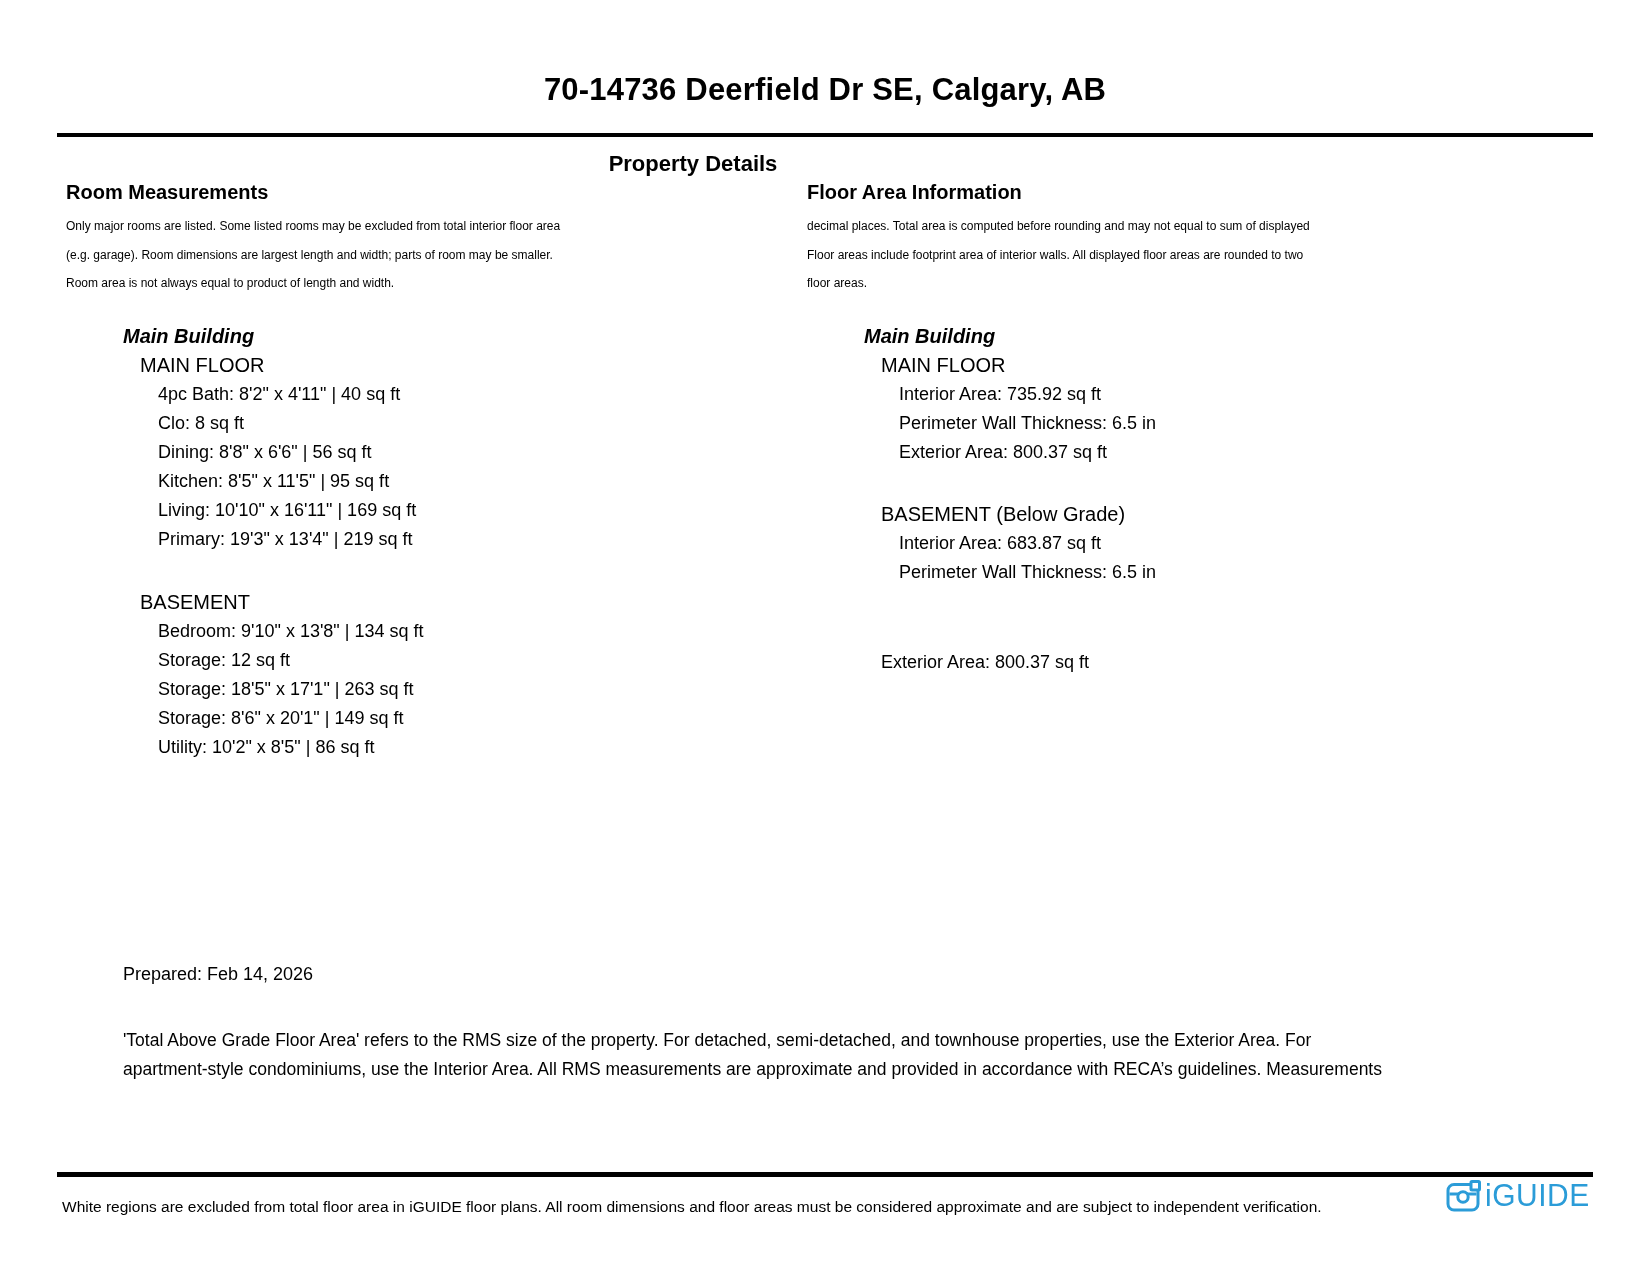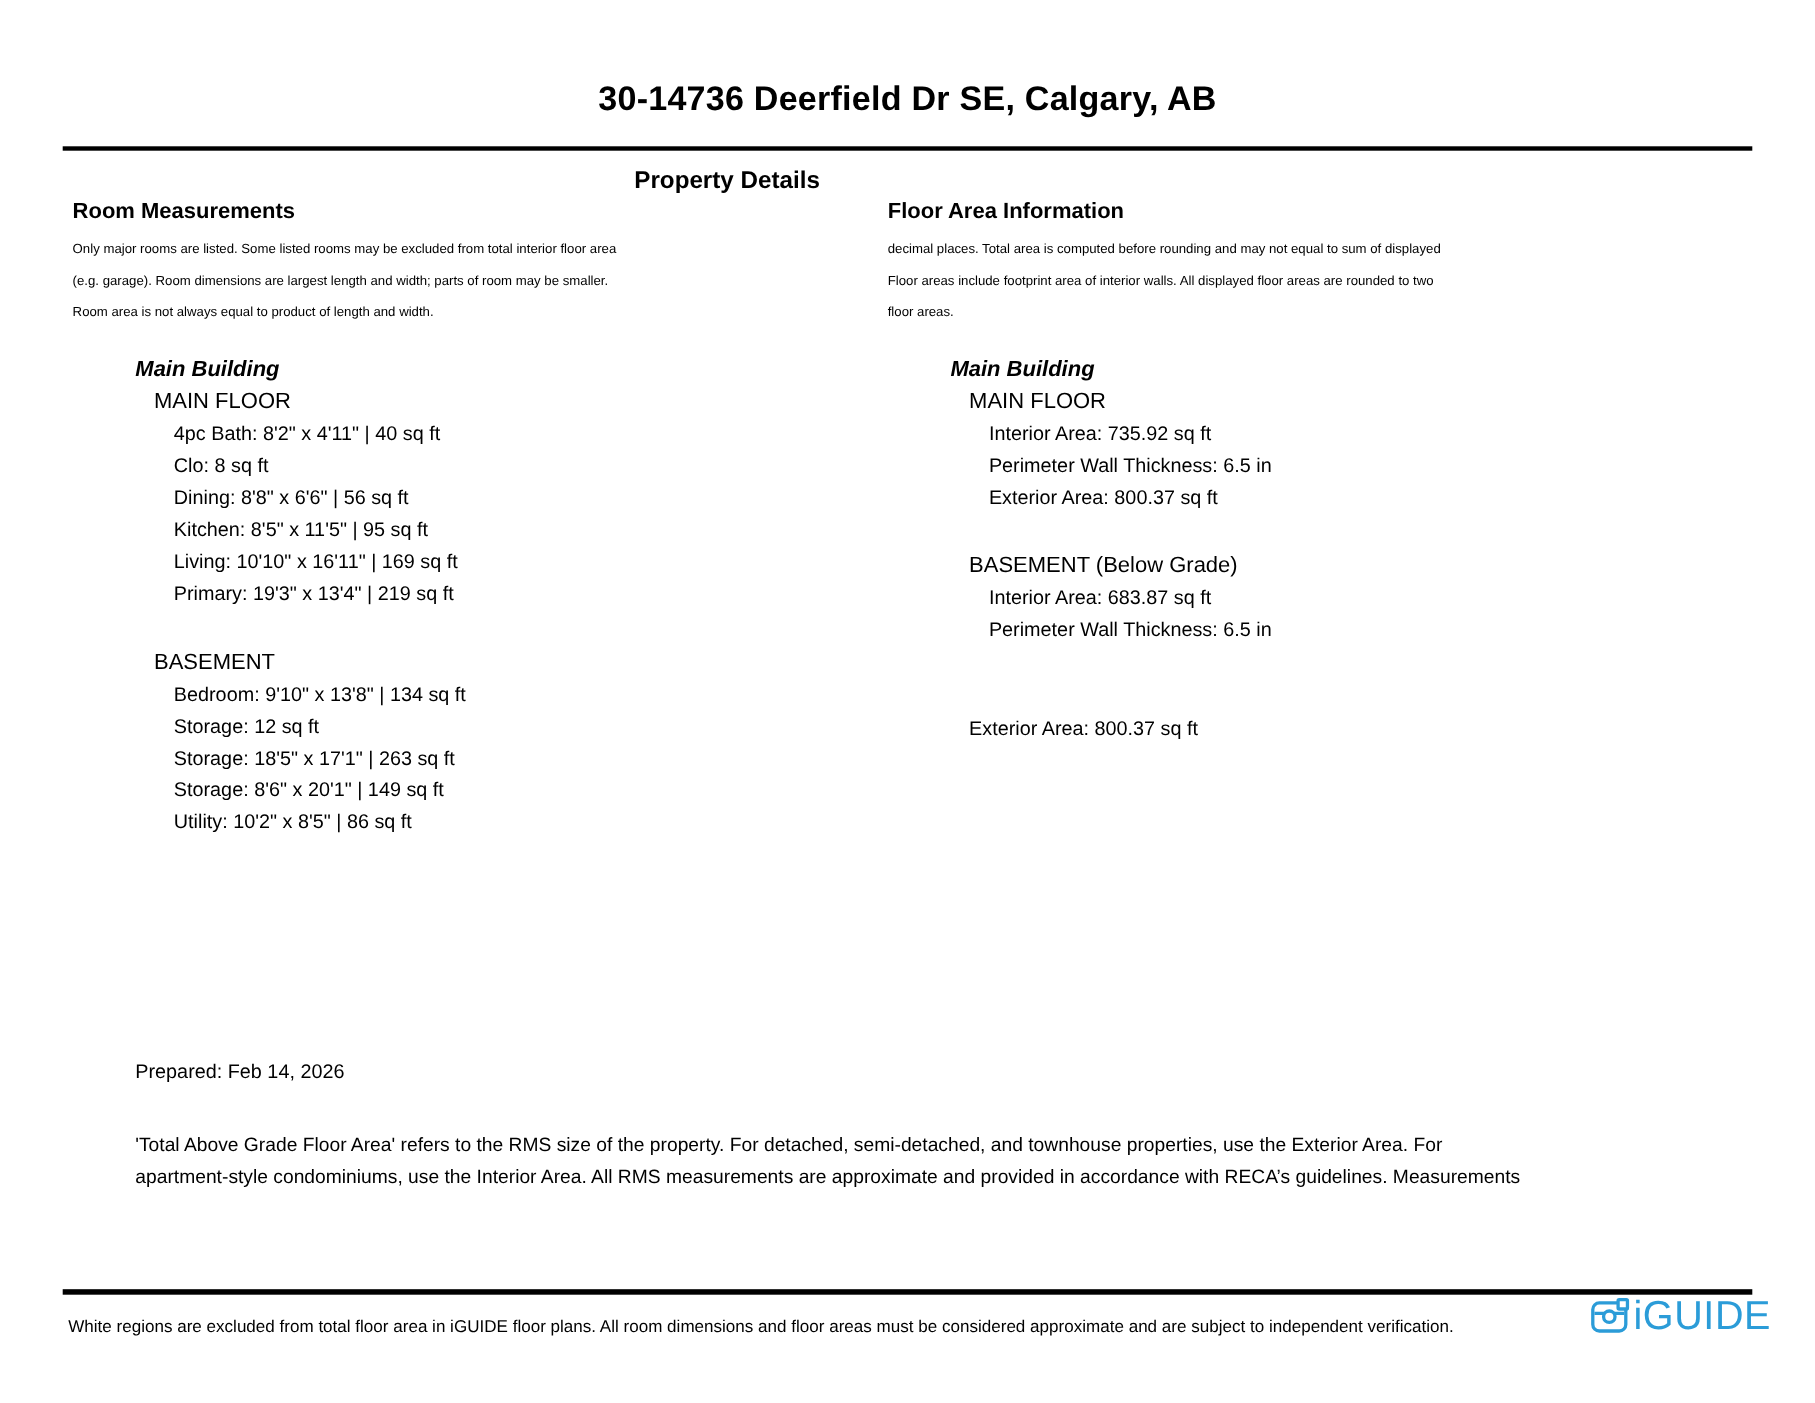--- a/index.html
+++ b/index.html
@@ -10,21 +10,21 @@
   }
   .page-title{
     position:absolute;top:72px;left:0;width:1650px;text-align:center;
     font-size:31px;font-weight:bold;letter-spacing:0.2px;
   }
   .header-rule{
     position:absolute;top:133px;left:57px;width:1536px;height:4px;background:#000;
   }
   .page-subtitle{
     position:absolute;top:151px;left:0;width:1322px;text-align:center;
-    font-size:22px;font-weight:bold;
+    font-size:22px;font-weight:bold;padding-left:32px;
   }
   .col{position:absolute;top:180px;}
   .col-left{left:66px;width:724px;}
   .col-right{left:807px;width:740px;}
   .section-heading{font-size:20px;font-weight:bold;line-height:24px;margin:0;}
   .section-desc{margin-top:8px;font-size:12px;line-height:28.6px;}
   .building{margin-left:57px;margin-top:24px;}
   .building-name{font-size:20px;font-weight:bold;line-height:29px;font-style:italic;}
   .floor-block{margin-left:17px;}
   .floor-block.gap{margin-top:34px;}
@@ -35,28 +35,28 @@
   .total-block{margin-left:57px;margin-top:61px;}
   .total-heading{font-size:20px;font-weight:bold;line-height:29px;}
   .total-value{margin-left:17px;font-size:18px;line-height:29px;}
   .prepared{position:absolute;left:123px;top:964px;font-size:18px;}
   .disclaimer{position:absolute;left:123px;top:1026px;font-size:17.5px;line-height:29px;}
   .footer-rule{position:absolute;left:57px;top:1172px;width:1536px;height:5px;background:#000;}
   .footer-note{position:absolute;left:62px;top:1198px;font-size:15.5px;}
   .brand{position:absolute;left:1446px;top:1180px;display:flex;align-items:center;height:32px;}
   .brand-icon{width:36px;height:32px;display:block;}
   .brand-text{
-    font-size:36px;line-height:30px;font-weight:normal;letter-spacing:0.5px;
+    font-size:30px;line-height:30px;font-weight:normal;letter-spacing:0.5px;
     margin-left:3px;transform:scaleY(1.02);
   }
 </style>
 </head>
 <body>
 
-<div class="page-title">30-14736 Deerfield Dr SE, Calgary, AB</div>
+<div class="page-title">70-14736 Deerfield Dr SE, Calgary, AB</div>
 <div class="header-rule"></div>
 <div class="page-subtitle">Property Details</div>
 
 <div class="col col-left">
   <div class="section-heading">Room Measurements</div>
   <div class="section-desc">
     <div>Only major rooms are listed. Some listed rooms may be excluded from total interior floor area</div>
     <div>(e.g. garage). Room dimensions are largest length and width; parts of room may be smaller.</div>
     <div>Room area is not always equal to product of length and width.</div>
   </div>

